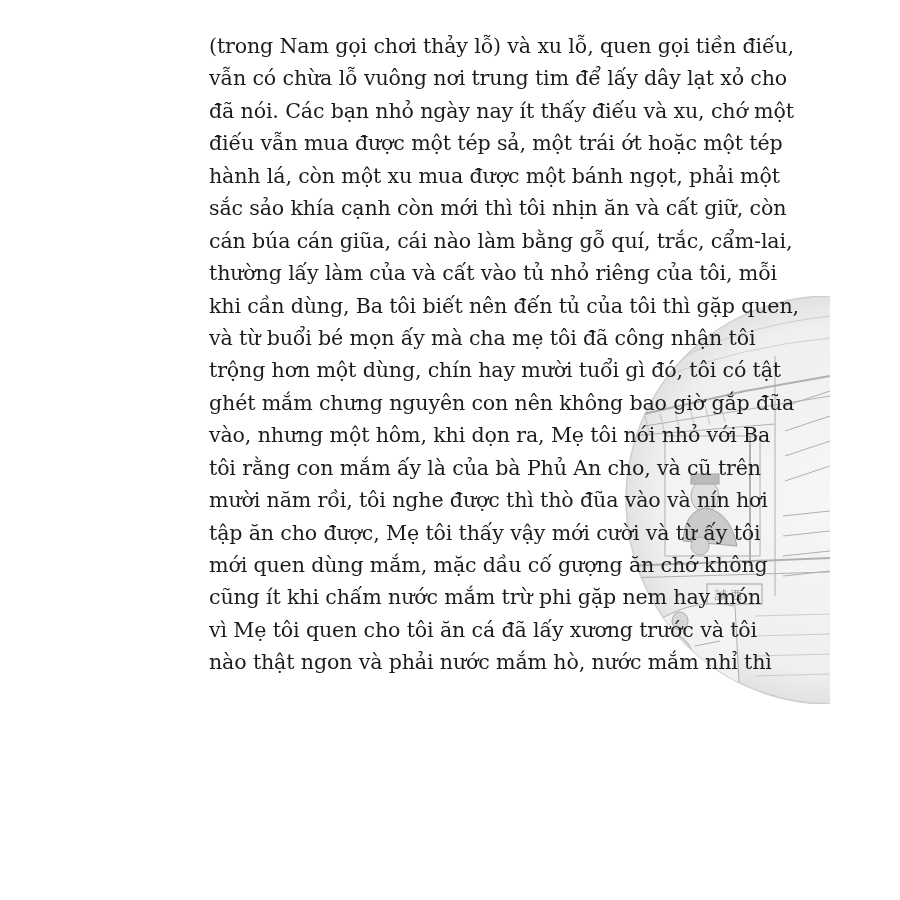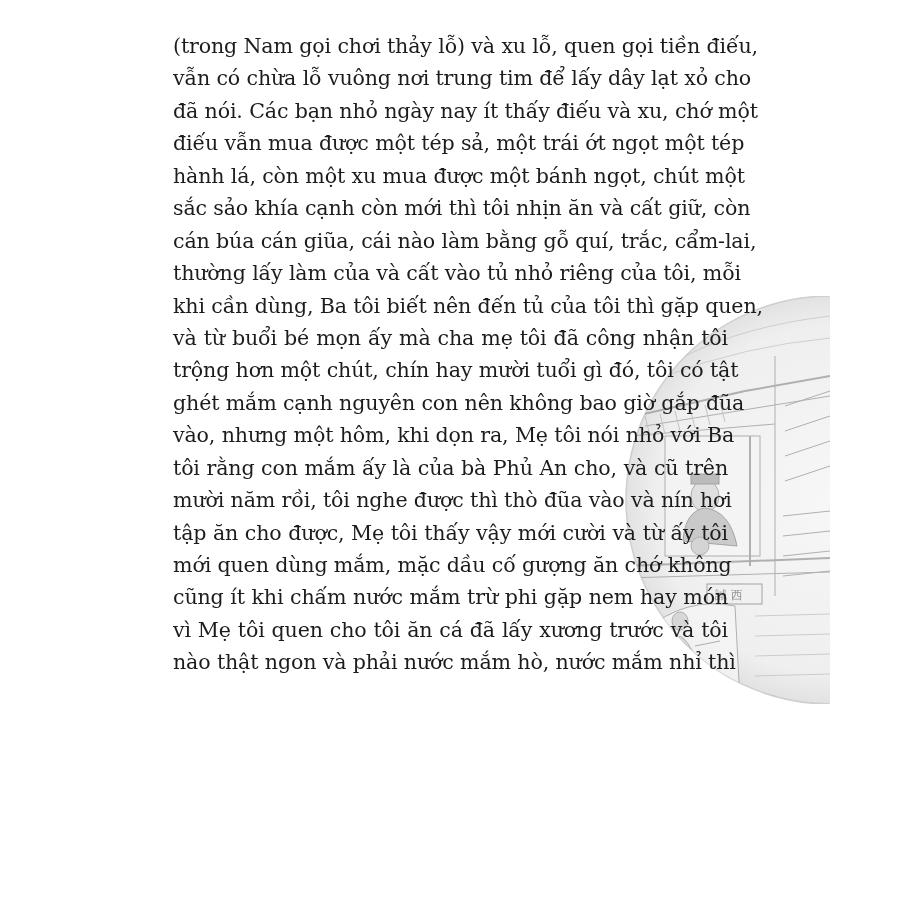--- a/index.html
+++ b/index.html
@@ -44,20 +44,21 @@
       display: block;
       height: 32.45px;
       line-height: 32.45px;
       font-family: "DejaVu Serif", "Liberation Serif", serif;
       font-size: 20.6px;
       color: #1c1c1c;
       text-align: justify;
       text-align-last: justify;
       white-space: nowrap;
       letter-spacing: -0.15px;
+      margin-left: 36px;
     }
     .line.last {
       text-align-last: justify;
     }
   </style>
 </head>
 <body>
 
 <div class="page">
 
@@ -131,29 +132,29 @@
         <path d="M60 60 Q120 30 205 20" stroke="#c4c4c4"></path>
         <path d="M40 80 Q120 50 205 42" stroke="#c4c4c4"></path>
       </g>
     </svg>
   </div>
 
   <div class="text-block">
     <span class="line">(trong Nam gọi chơi thảy lỗ) và xu lỗ, quen gọi tiền điếu,</span>
     <span class="line">vẫn có chừa lỗ vuông nơi trung tim để lấy dây lạt xỏ cho</span>
     <span class="line">đã nói. Các bạn nhỏ ngày nay ít thấy điếu và xu, chớ một</span>
-    <span class="line">điếu vẫn mua được một tép sả, một trái ớt ngọt một tép</span>
-    <span class="line">hành lá, còn một xu mua được một bánh ngọt, chút một</span>
+    <span class="line">điếu vẫn mua được một tép sả, một trái ớt hoặc một tép</span>
+    <span class="line">hành lá, còn một xu mua được một bánh ngọt, phải một</span>
     <span class="line">sắc sảo khía cạnh còn mới thì tôi nhịn ăn và cất giữ, còn</span>
     <span class="line">cán búa cán giũa, cái nào làm bằng gỗ quí, trắc, cẩm-lai,</span>
     <span class="line">thường lấy làm của và cất vào tủ nhỏ riêng của tôi, mỗi</span>
     <span class="line">khi cần dùng, Ba tôi biết nên đến tủ của tôi thì gặp quen,</span>
     <span class="line">và từ buổi bé mọn ấy mà cha mẹ tôi đã công nhận tôi</span>
-    <span class="line">trộng hơn một chút, chín hay mười tuổi gì đó, tôi có tật</span>
-    <span class="line">ghét mắm cạnh nguyên con nên không bao giờ gắp đũa</span>
+    <span class="line">trộng hơn một dùng, chín hay mười tuổi gì đó, tôi có tật</span>
+    <span class="line">ghét mắm chưng nguyên con nên không bao giờ gắp đũa</span>
     <span class="line">vào, nhưng một hôm, khi dọn ra, Mẹ tôi nói nhỏ với Ba</span>
     <span class="line">tôi rằng con mắm ấy là của bà Phủ An cho, và cũ trên</span>
     <span class="line">mười năm rồi, tôi nghe được thì thò đũa vào và nín hơi</span>
     <span class="line">tập ăn cho được, Mẹ tôi thấy vậy mới cười và từ ấy tôi</span>
     <span class="line">mới quen dùng mắm, mặc dầu cố gượng ăn chớ không</span>
     <span class="line">cũng ít khi chấm nước mắm trừ phi gặp nem hay món</span>
     <span class="line">vì Mẹ tôi quen cho tôi ăn cá đã lấy xương trước và tôi</span>
     <span class="line last">nào thật ngon và phải nước mắm hò, nước mắm nhỉ thì</span>
   </div>
 

